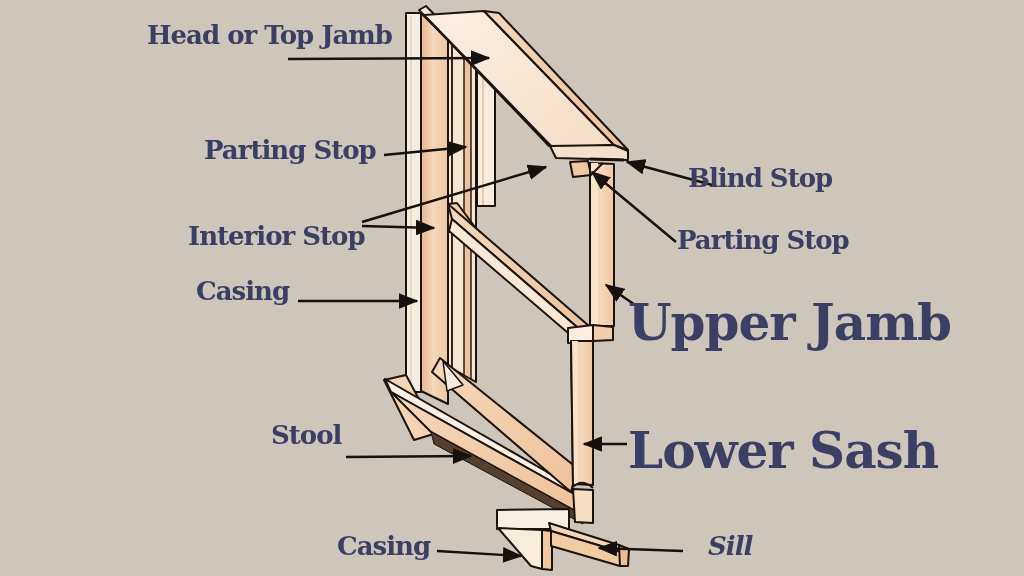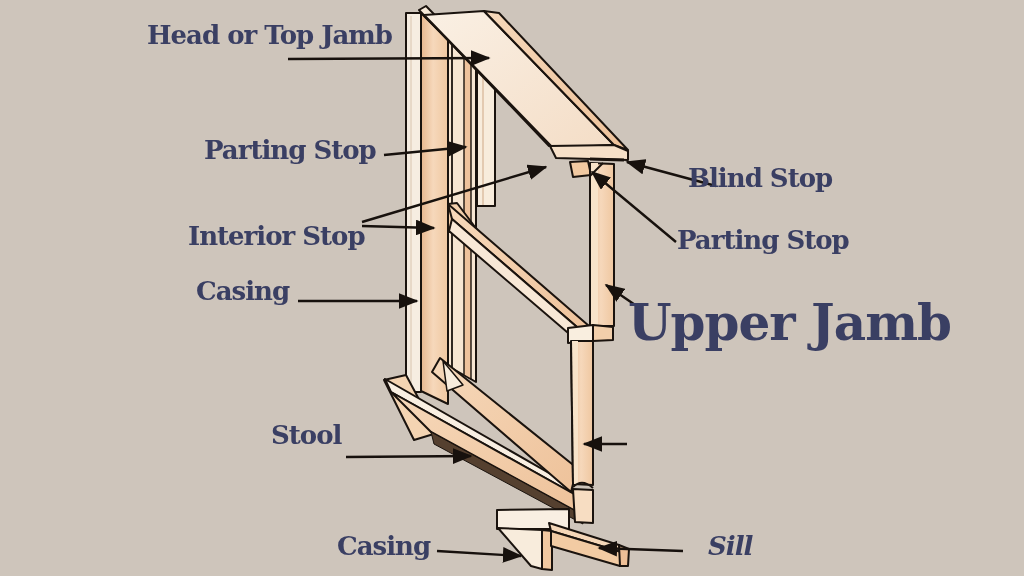--- a/index.html
+++ b/index.html
@@ -136,14 +136,15 @@
 
   <div class="lbl" style="left:147px; top:22px;">Head or Top Jamb</div>
   <div class="lbl" style="left:204px; top:137px;">Parting Stop</div>
   <div class="lbl" style="left:188px; top:207px;margin-top:16px;">Interior Stop</div>
   <div class="lbl" style="left:196px; top:278px;">Casing</div>
   <div class="lbl" style="left:271px; top:422px;">Stool</div>
   <div class="lbl" style="left:337px; top:533px;">Casing</div>
   <div class="lbl" style="left:688px; top:165px;">Blind Stop</div>
   <div class="lbl" style="left:677px; top:227px;">Parting Stop</div>
   <div class="lbl lbl-big" style="left:628px; top:298px;">Upper Jamb</div>
+  <div class="lbl lbl-big" style="left:628px; top:426px;">Lower Sash</div>
   <div class="lbl" style="left:708px; top:533px;font-style:italic;">Sill</div>
 </div>
 
 </body></html>

